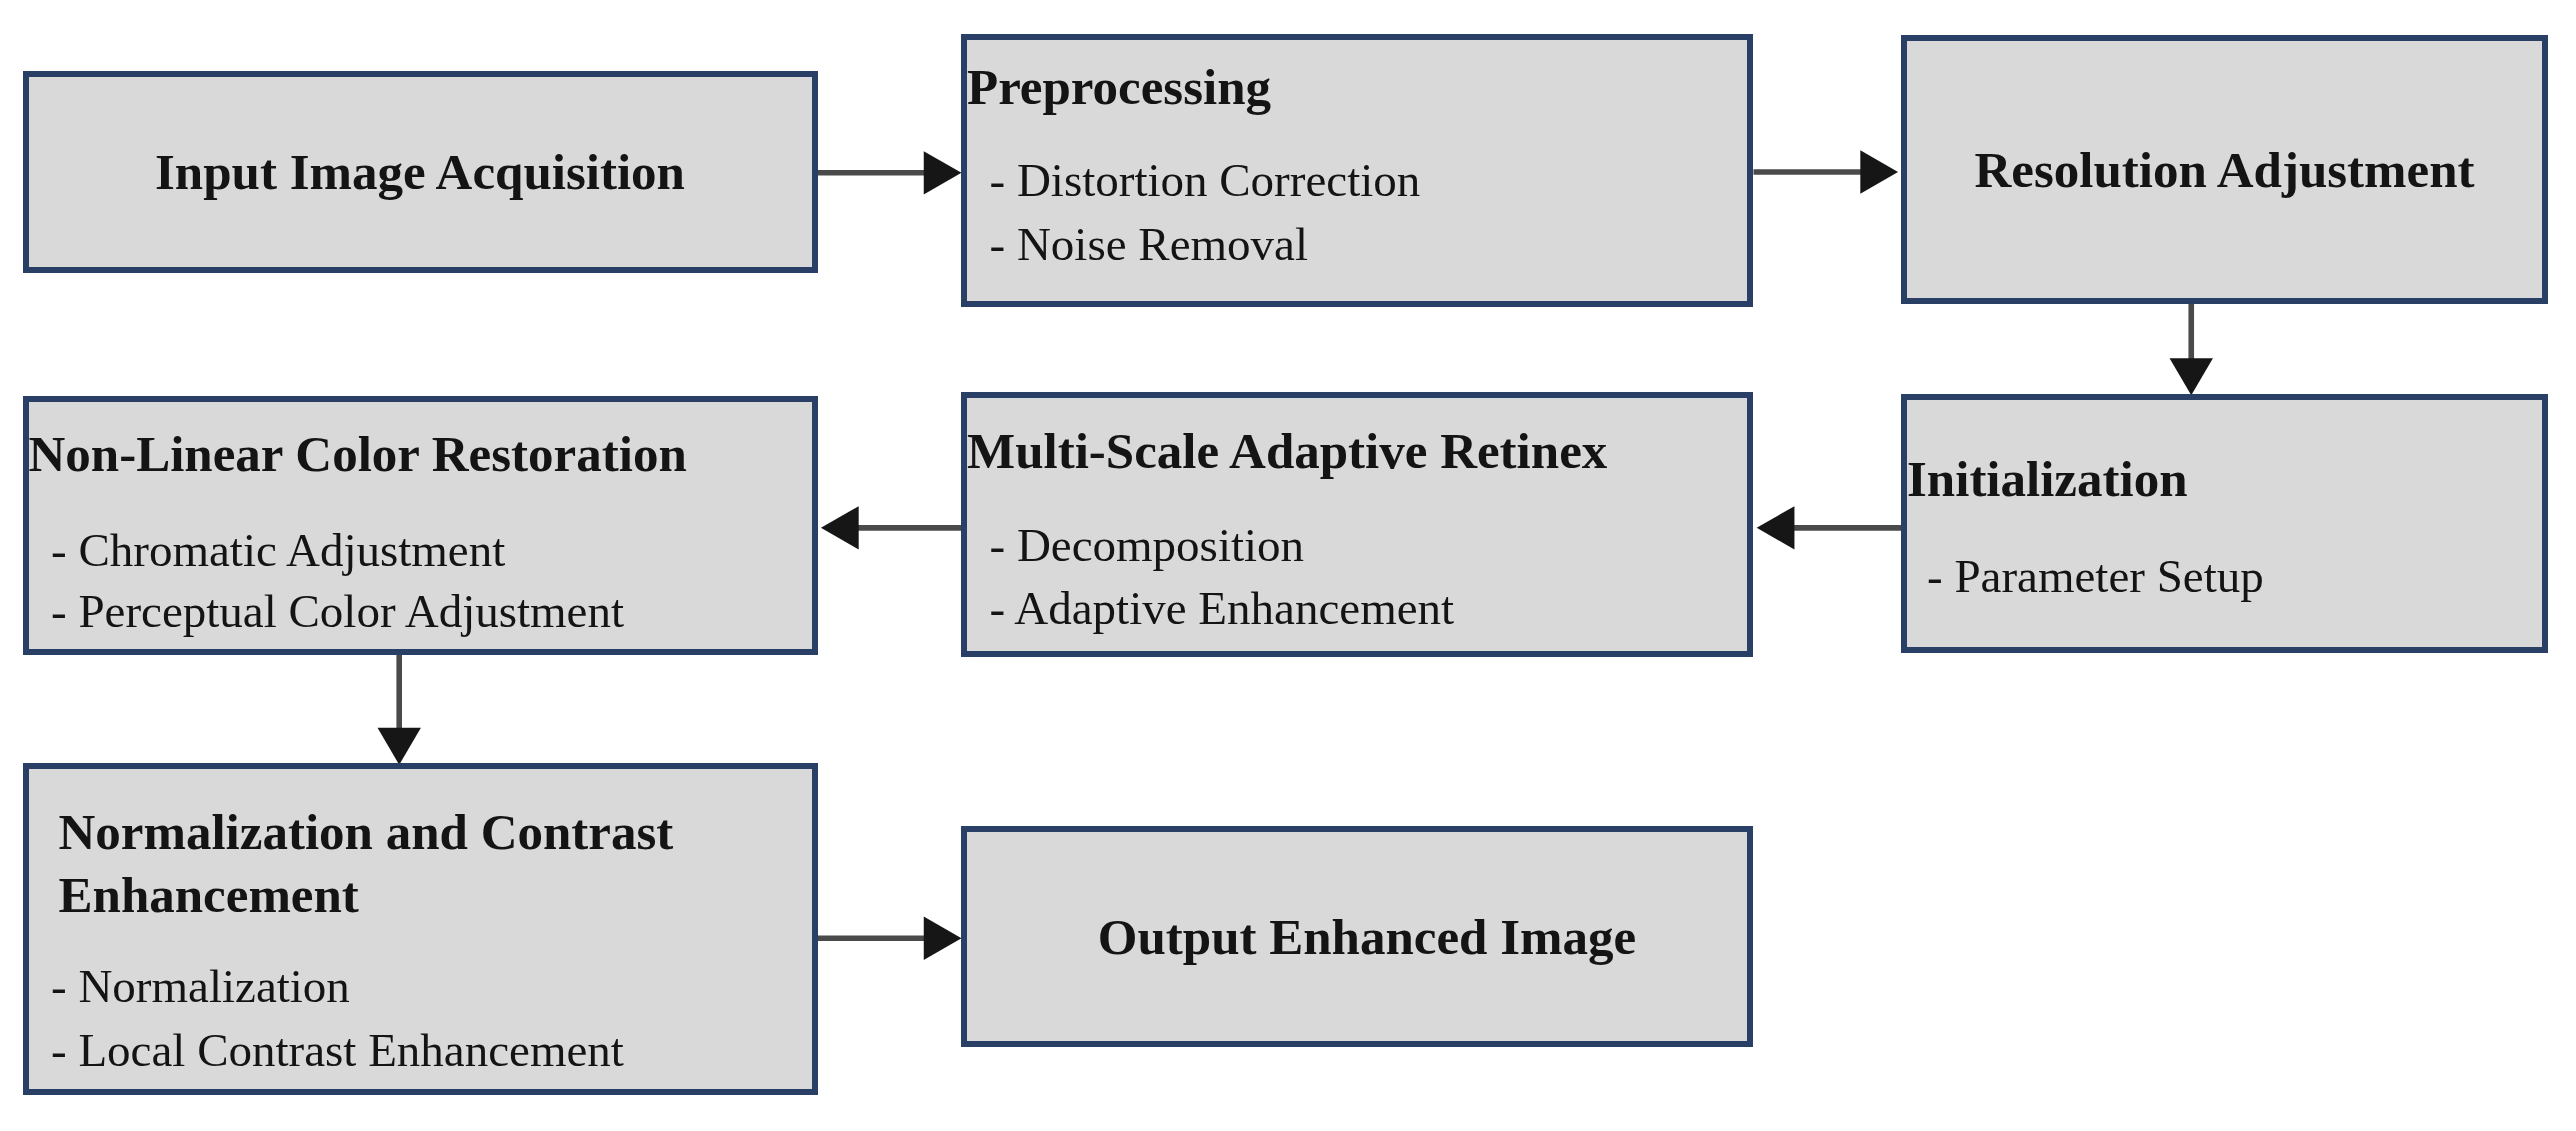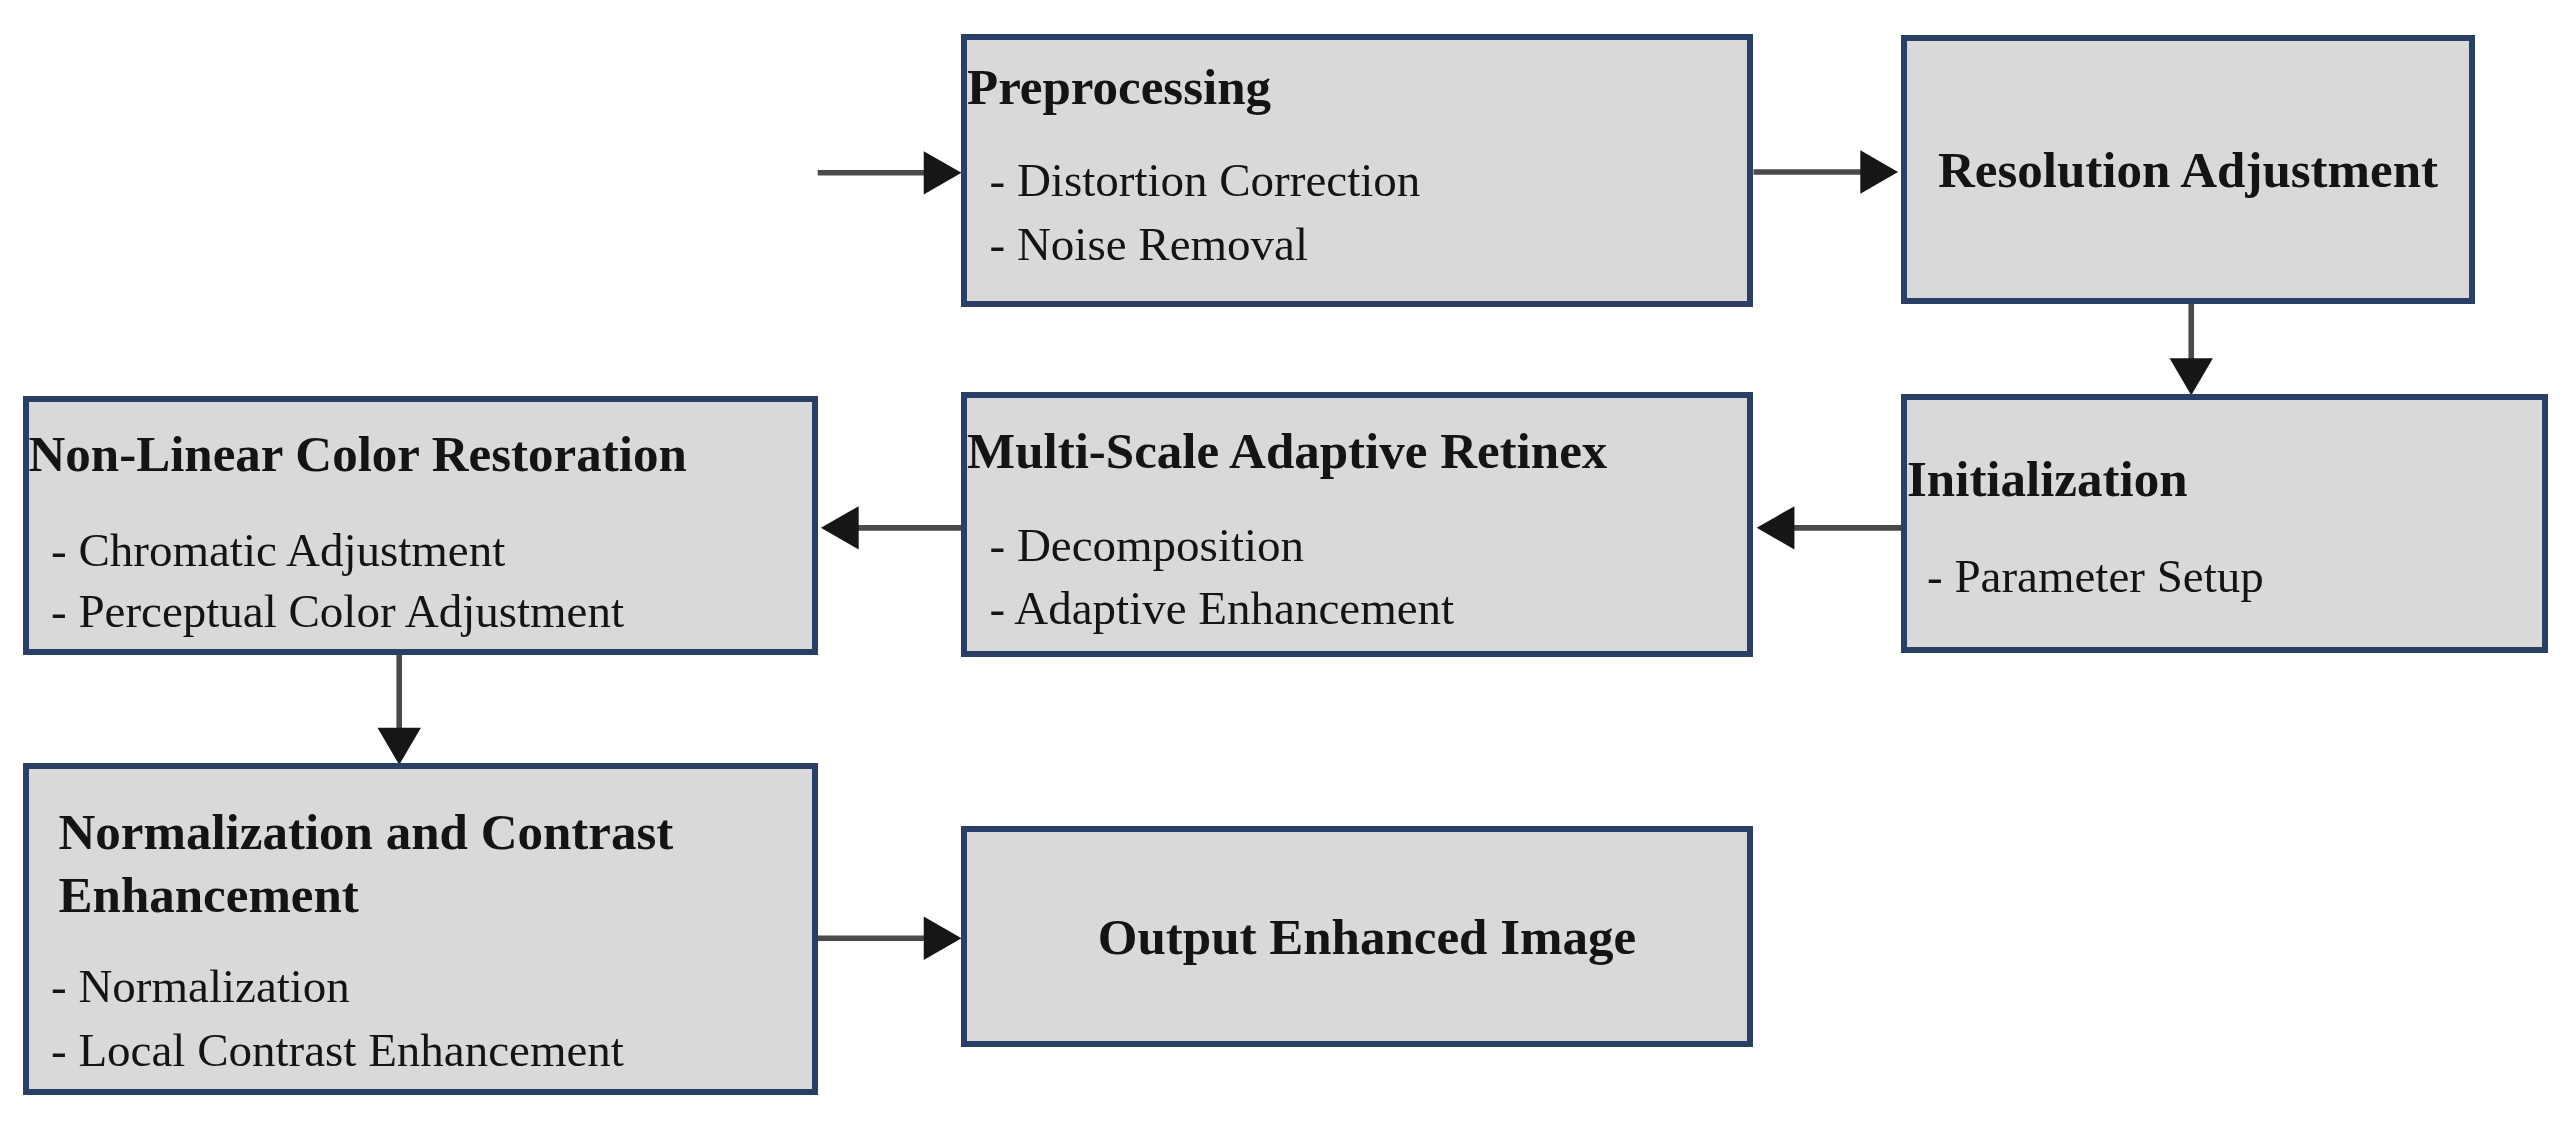--- a/index.html
+++ b/index.html
@@ -59,21 +59,21 @@
     font-size: 47px;
   }
   .bullet { white-space: nowrap; }
 
   
   .center-only { justify-content: center; align-items: center; }
 
   
   .n-input         { left: 22.5px;   top: 71px;   width: 795px;  height: 202px; }
   .n-preprocessing { left: 961px; top: 34px;   width: 792px;  height: 273px; }
-  .n-resolution    { left: 1901px; top: 35px;   width: 574px;  height: 269px; }
+  .n-resolution    { left: 1901px; top: 35px;   width: 647px;  height: 269px; }
   .n-initialization{ left: 1901px; top: 394px;  width: 647px;  height: 259px; }
   .n-retinex       { left: 961px; top: 392px;  width: 792px;  height: 265px; }
   .n-nonlinear     { left: 22.5px;   top: 396px;  width: 795px;  height: 259px; }
   .n-normalization { left: 22.5px;   top: 763px;  width: 795px;  height: 332px; }
   .n-output        { left: 961px; top: 826px; width: 792px;  height: 221px; padding-left: 20px; }
 
   
   .n-preprocessing .box-title   { margin-top: 17.7px; }
   .n-preprocessing .box-bullets { margin-top: 32px; line-height: 64px; }
   .n-initialization .box-title  { margin-top: 50px; }
@@ -114,20 +114,23 @@
     <g>
       <line x1="497" y1="815" x2="497" y2="908"></line>
       <polygon points="497,952 470,906 524,906"></polygon>
     </g>
     <g>
       <line x1="1018" y1="1168" x2="1152" y2="1168"></line>
       <polygon points="1197,1168 1150,1141 1150,1195"></polygon>
     </g>
   </svg>
 
+  <div class="node n-input center-only">
+    <div class="box-title">Input Image Acquisition</div>
+  </div>
 
   <div class="node n-preprocessing">
     <div class="box-title">Preprocessing</div>
     <div class="box-bullets">
       <div class="bullet">- Distortion Correction</div>
       <div class="bullet">- Noise Removal</div>
     </div>
   </div>
 
   <div class="node n-resolution center-only">

